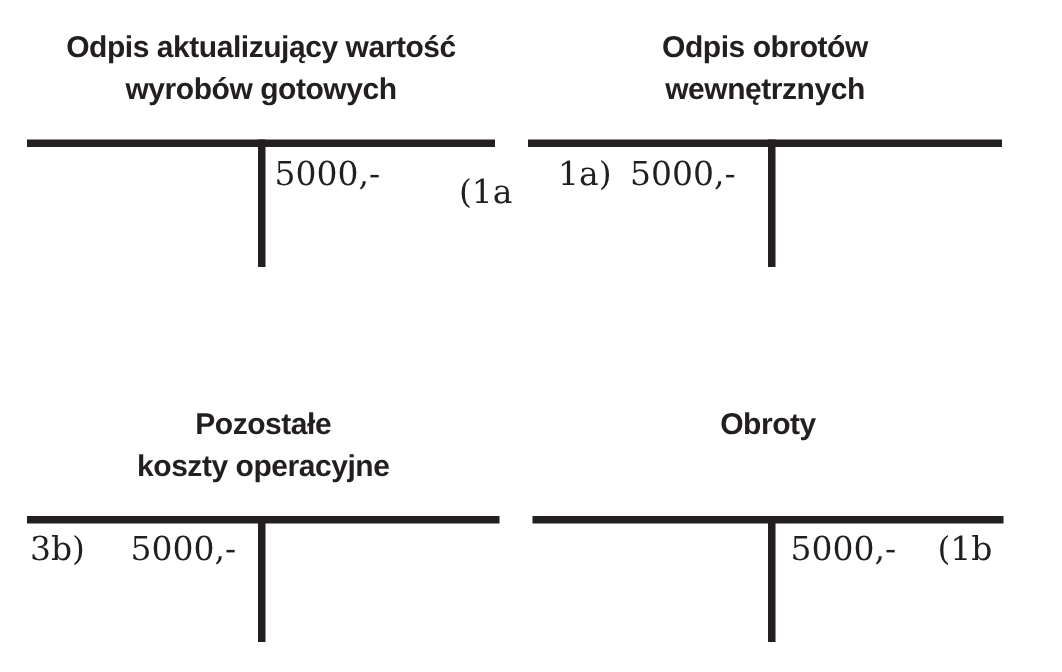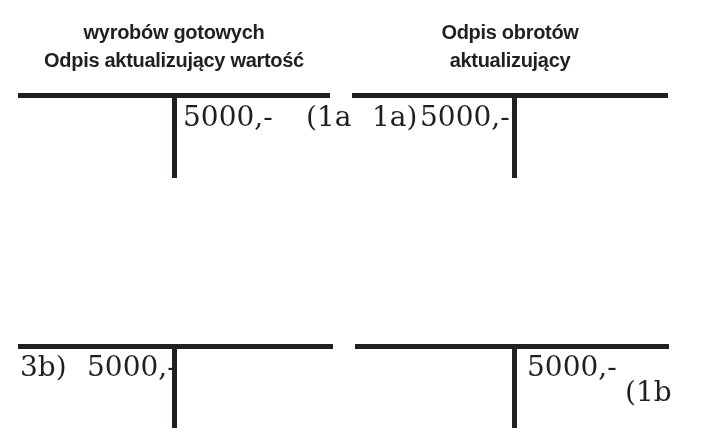--- a/index.html
+++ b/index.html
@@ -29,33 +29,33 @@
     color: #231f20;
   }
   .t-title .line { display: block; }
   .rule-h, .rule-v {
     position: absolute;
     background: #231f20;
   }
   .amt {
     position: absolute;
     font-family: "DejaVu Serif", serif;
-    font-size: 28px;
+    font-size: 22px;
     line-height: 22px;
     white-space: nowrap;
     color: #231f20;
   }
 
   
   .acc1 { left: 0; top: 0; width: 354px; height: 224px; }
   .acc1 .t-title { left: 10px; top: 18px; width: 328px; }
   .acc1 .rule-h  { left: 18px; top: 93px; width: 312px; height: 5px; }
   .acc1 .rule-v  { left: 172px; top: 93px; width: 5px; height: 85px; }
   .acc1 .credit-amt { left: 183px; top: 106px; }
-  .acc1 .credit-ref { left: 306px; top: 106px; }
+  .acc1 .credit-ref { left: 306px; top: 118px; }
 
   
   .acc2 { left: 352px; top: 0; width: 356px; height: 224px; }
   .acc2 .t-title { left: 0; top: 18px; width: 316px; }
   .acc2 .rule-h  { left: 0; top: 93px; width: 316px; height: 5px; }
   .acc2 .rule-v  { left: 160px; top: 93px; width: 5px; height: 85px; }
   .acc2 .debit-ref { left: 20px; top: 106px; }
   .acc2 .debit-amt { left: 68px; top: 106px; }
 
   
@@ -65,58 +65,63 @@
   .acc3 .rule-v  { left: 172px; top: 120px; width: 5px; height: 84px; }
   .acc3 .debit-ref { left: 20px; top: 132px; }
   .acc3 .debit-amt { left: 87px; top: 132px; }
 
   
   .acc4 { left: 352px; top: 224px; width: 356px; height: 224px; }
   .acc4 .t-title { left: 3px; top: 45px; width: 314px; }
   .acc4 .rule-h  { left: 3px; top: 120px; width: 314px; height: 5px; }
   .acc4 .rule-v  { left: 160px; top: 120px; width: 5px; height: 84px; }
   .acc4 .credit-amt { left: 175px; top: 132px; }
-  .acc4 .credit-ref { left: 273px; top: 132px; margin-top: 25px; }
+  .acc4 .credit-ref { left: 273px; top: 132px; }
 </style>
 </head>
 <body>
 
 <div class="page">
 
   <section class="t-account acc1">
     <h3 class="t-title">
+      <span class="line">Odpis aktualizujący wartość</span>
       <span class="line">wyrobów gotowych</span>
-      <span class="line">Odpis aktualizujący wartość</span>
     </h3>
     <div class="rule-h"></div>
     <div class="rule-v"></div>
     <span class="amt credit-amt">5000,-</span>
     <span class="amt credit-ref">(1a</span>
   </section>
 
   <section class="t-account acc2">
     <h3 class="t-title">
       <span class="line">Odpis obrotów</span>
-      <span class="line">aktualizujący</span>
+      <span class="line">wewnętrznych</span>
     </h3>
     <div class="rule-h"></div>
     <div class="rule-v"></div>
     <span class="amt debit-ref">1a)</span>
     <span class="amt debit-amt">5000,-</span>
   </section>
 
   <section class="t-account acc3">
+    <h3 class="t-title">
+      <span class="line">Pozostałe</span>
+      <span class="line">koszty operacyjne</span>
+    </h3>
     <div class="rule-h"></div>
     <div class="rule-v"></div>
     <span class="amt debit-ref">3b)</span>
     <span class="amt debit-amt">5000,-</span>
   </section>
 
   <section class="t-account acc4">
     <h3 class="t-title">
+      <span class="line">Obroty</span>
     </h3>
     <div class="rule-h"></div>
     <div class="rule-v"></div>
     <span class="amt credit-amt">5000,-</span>
     <span class="amt credit-ref">(1b</span>
   </section>
 
 </div>
 
 </body></html>

